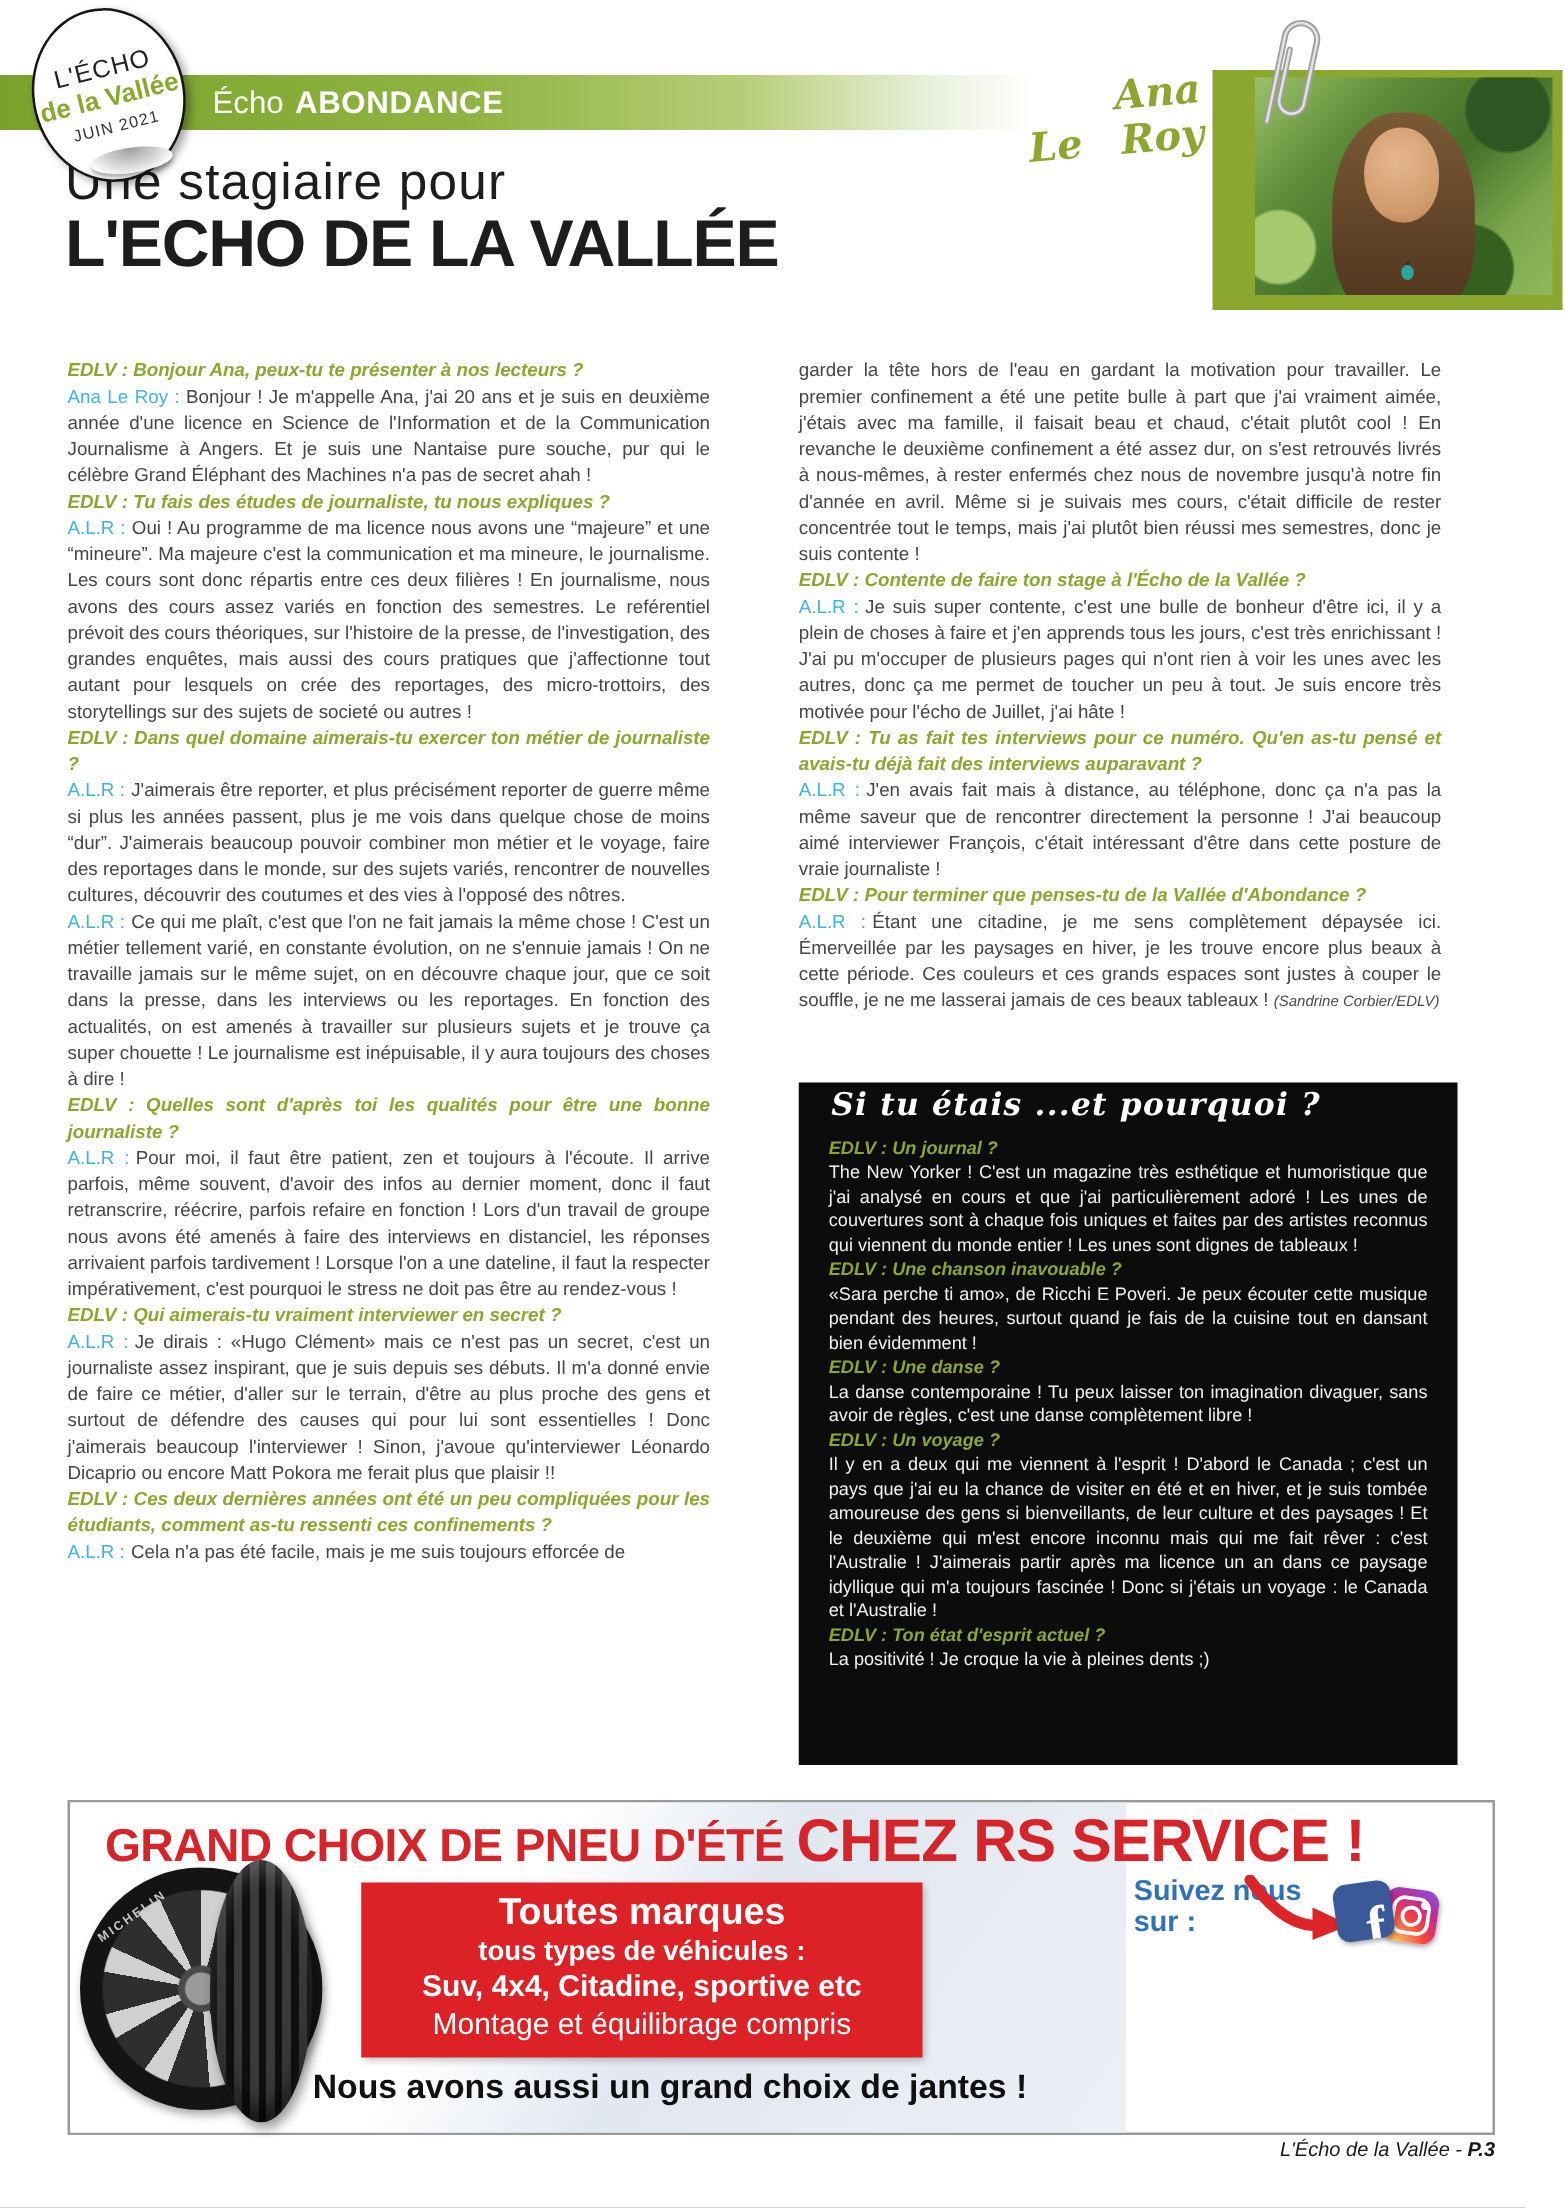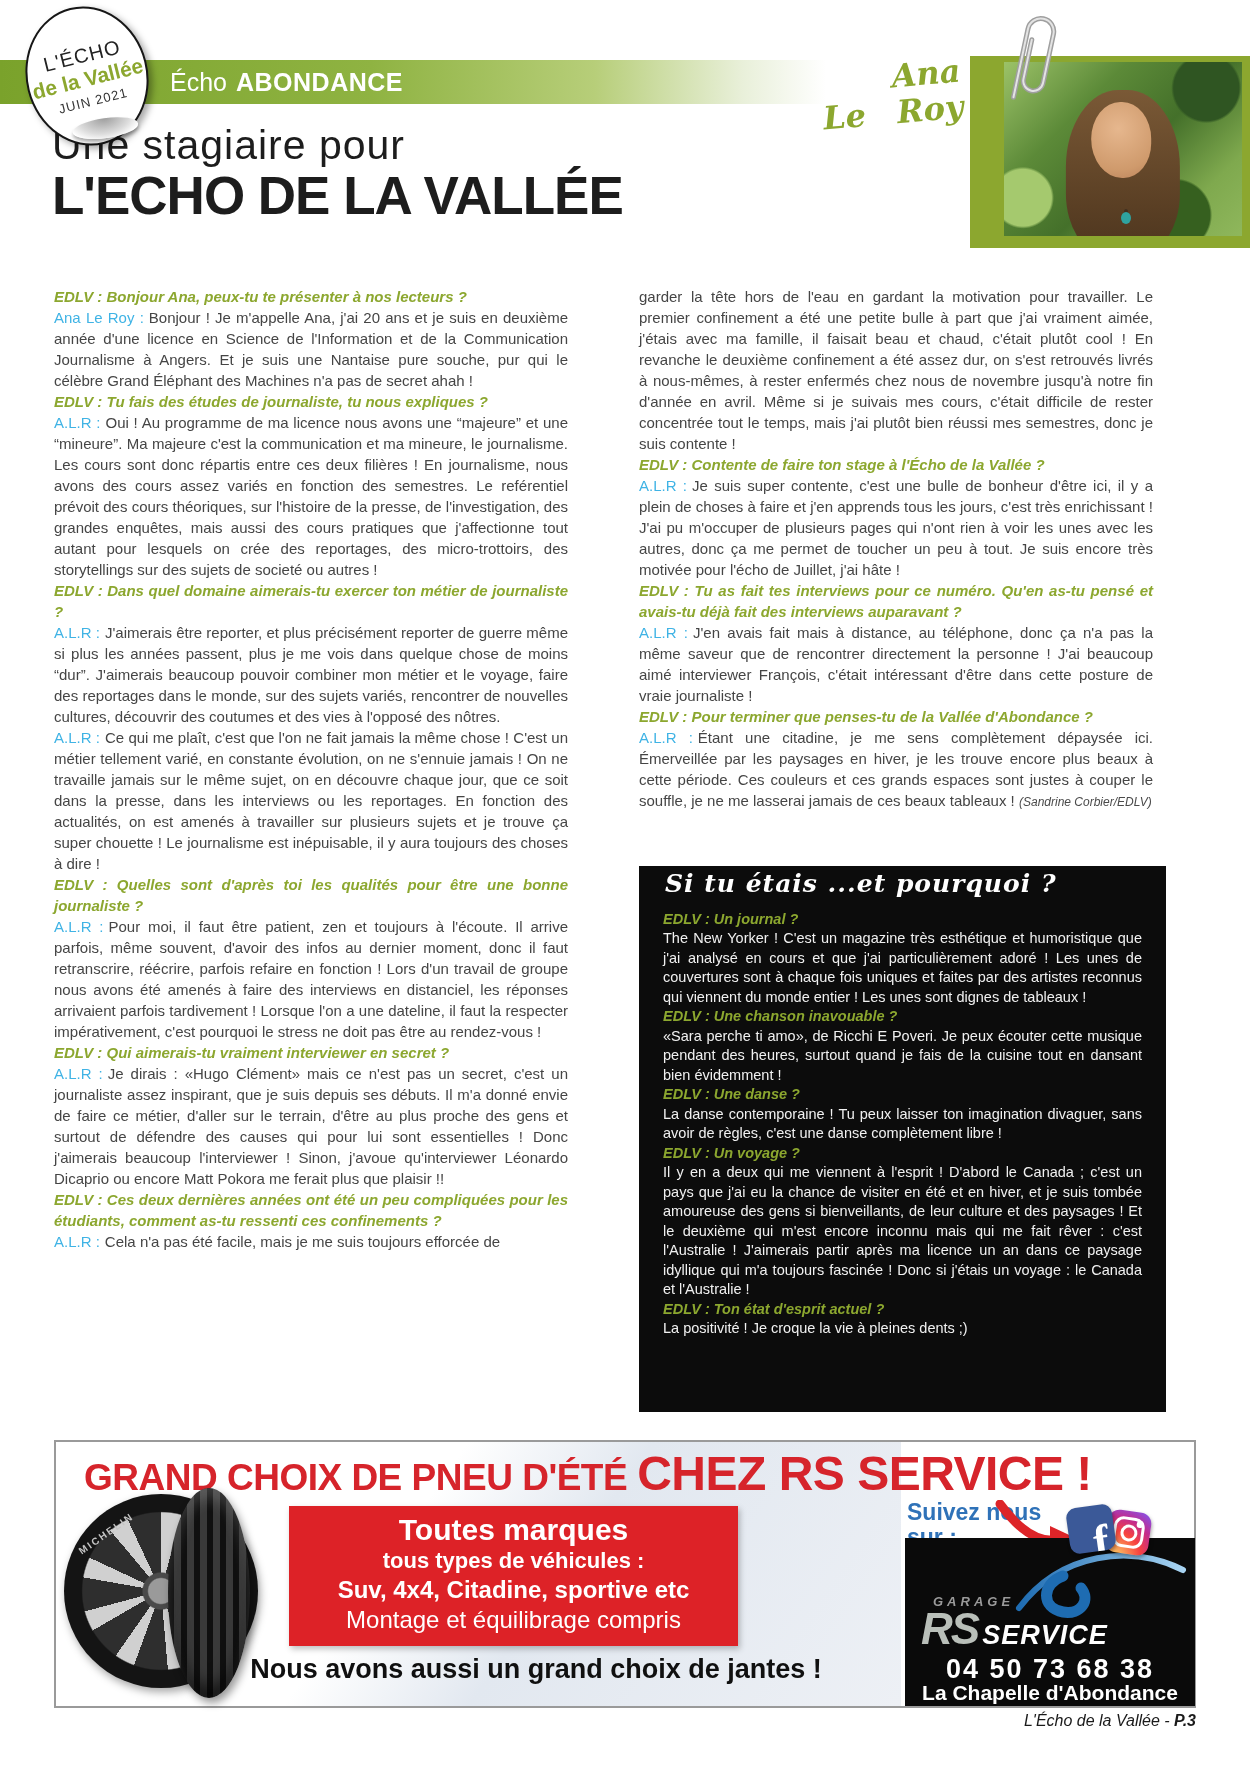--- a/index.html
+++ b/index.html
@@ -247,37 +247,19 @@
     <svg class="follow-arrow" width="90" height="52" viewBox="0 0 90 52">
       <path d="M6,4 C28,34 46,42 62,40" fill="none" stroke="#DD2428" stroke-width="9" stroke-linecap="round"></path>
       <polygon points="56,26 86,40 56,52" fill="#DD2428"></polygon>
     </svg>
 
     <div class="fb-icon">
         <span>f</span>
       </div>
     <div class="ig-icon"></div>
 
-    <div class="logo-box">
-      <svg class="logo-swoosh" width="180" height="90" viewBox="0 0 180 90">
-        <defs>
-          <linearGradient id="sw" x1="0" y1="0" x2="1" y2="0">
-            <stop offset="0" stop-color="#1e6cb2"></stop>
-              <stop offset="1" stop-color="#a8d4f2"></stop>
-          </linearGradient>
-        </defs>
-        <path d="M8,66 C50,10 120,2 172,28" fill="none" stroke="url(#sw)" stroke-width="6" stroke-linecap="round"></path>
-        <path d="M52,34 C30,42 30,66 52,70 C70,73 80,58 70,46" fill="none" stroke="#1e6cb2" stroke-width="11" stroke-linecap="round"></path>
-      </svg>
-      <div class="logo-garage">GARAGE</div>
-      <div class="logo-rs-row">
-        <span class="logo-rs">RS</span><span class="logo-service">SERVICE</span>
-      </div>
-      <div class="logo-phone">04 50 73 68 38</div>
-      <div class="logo-city">La Chapelle d'Abondance</div>
-    </div>
   </div>
 
   <div class="footer">
     <span class="f1">L'Écho de la Vallée - </span><span class="f2">P.3</span>
   </div>
 
 </div>
 
 </body></html>

